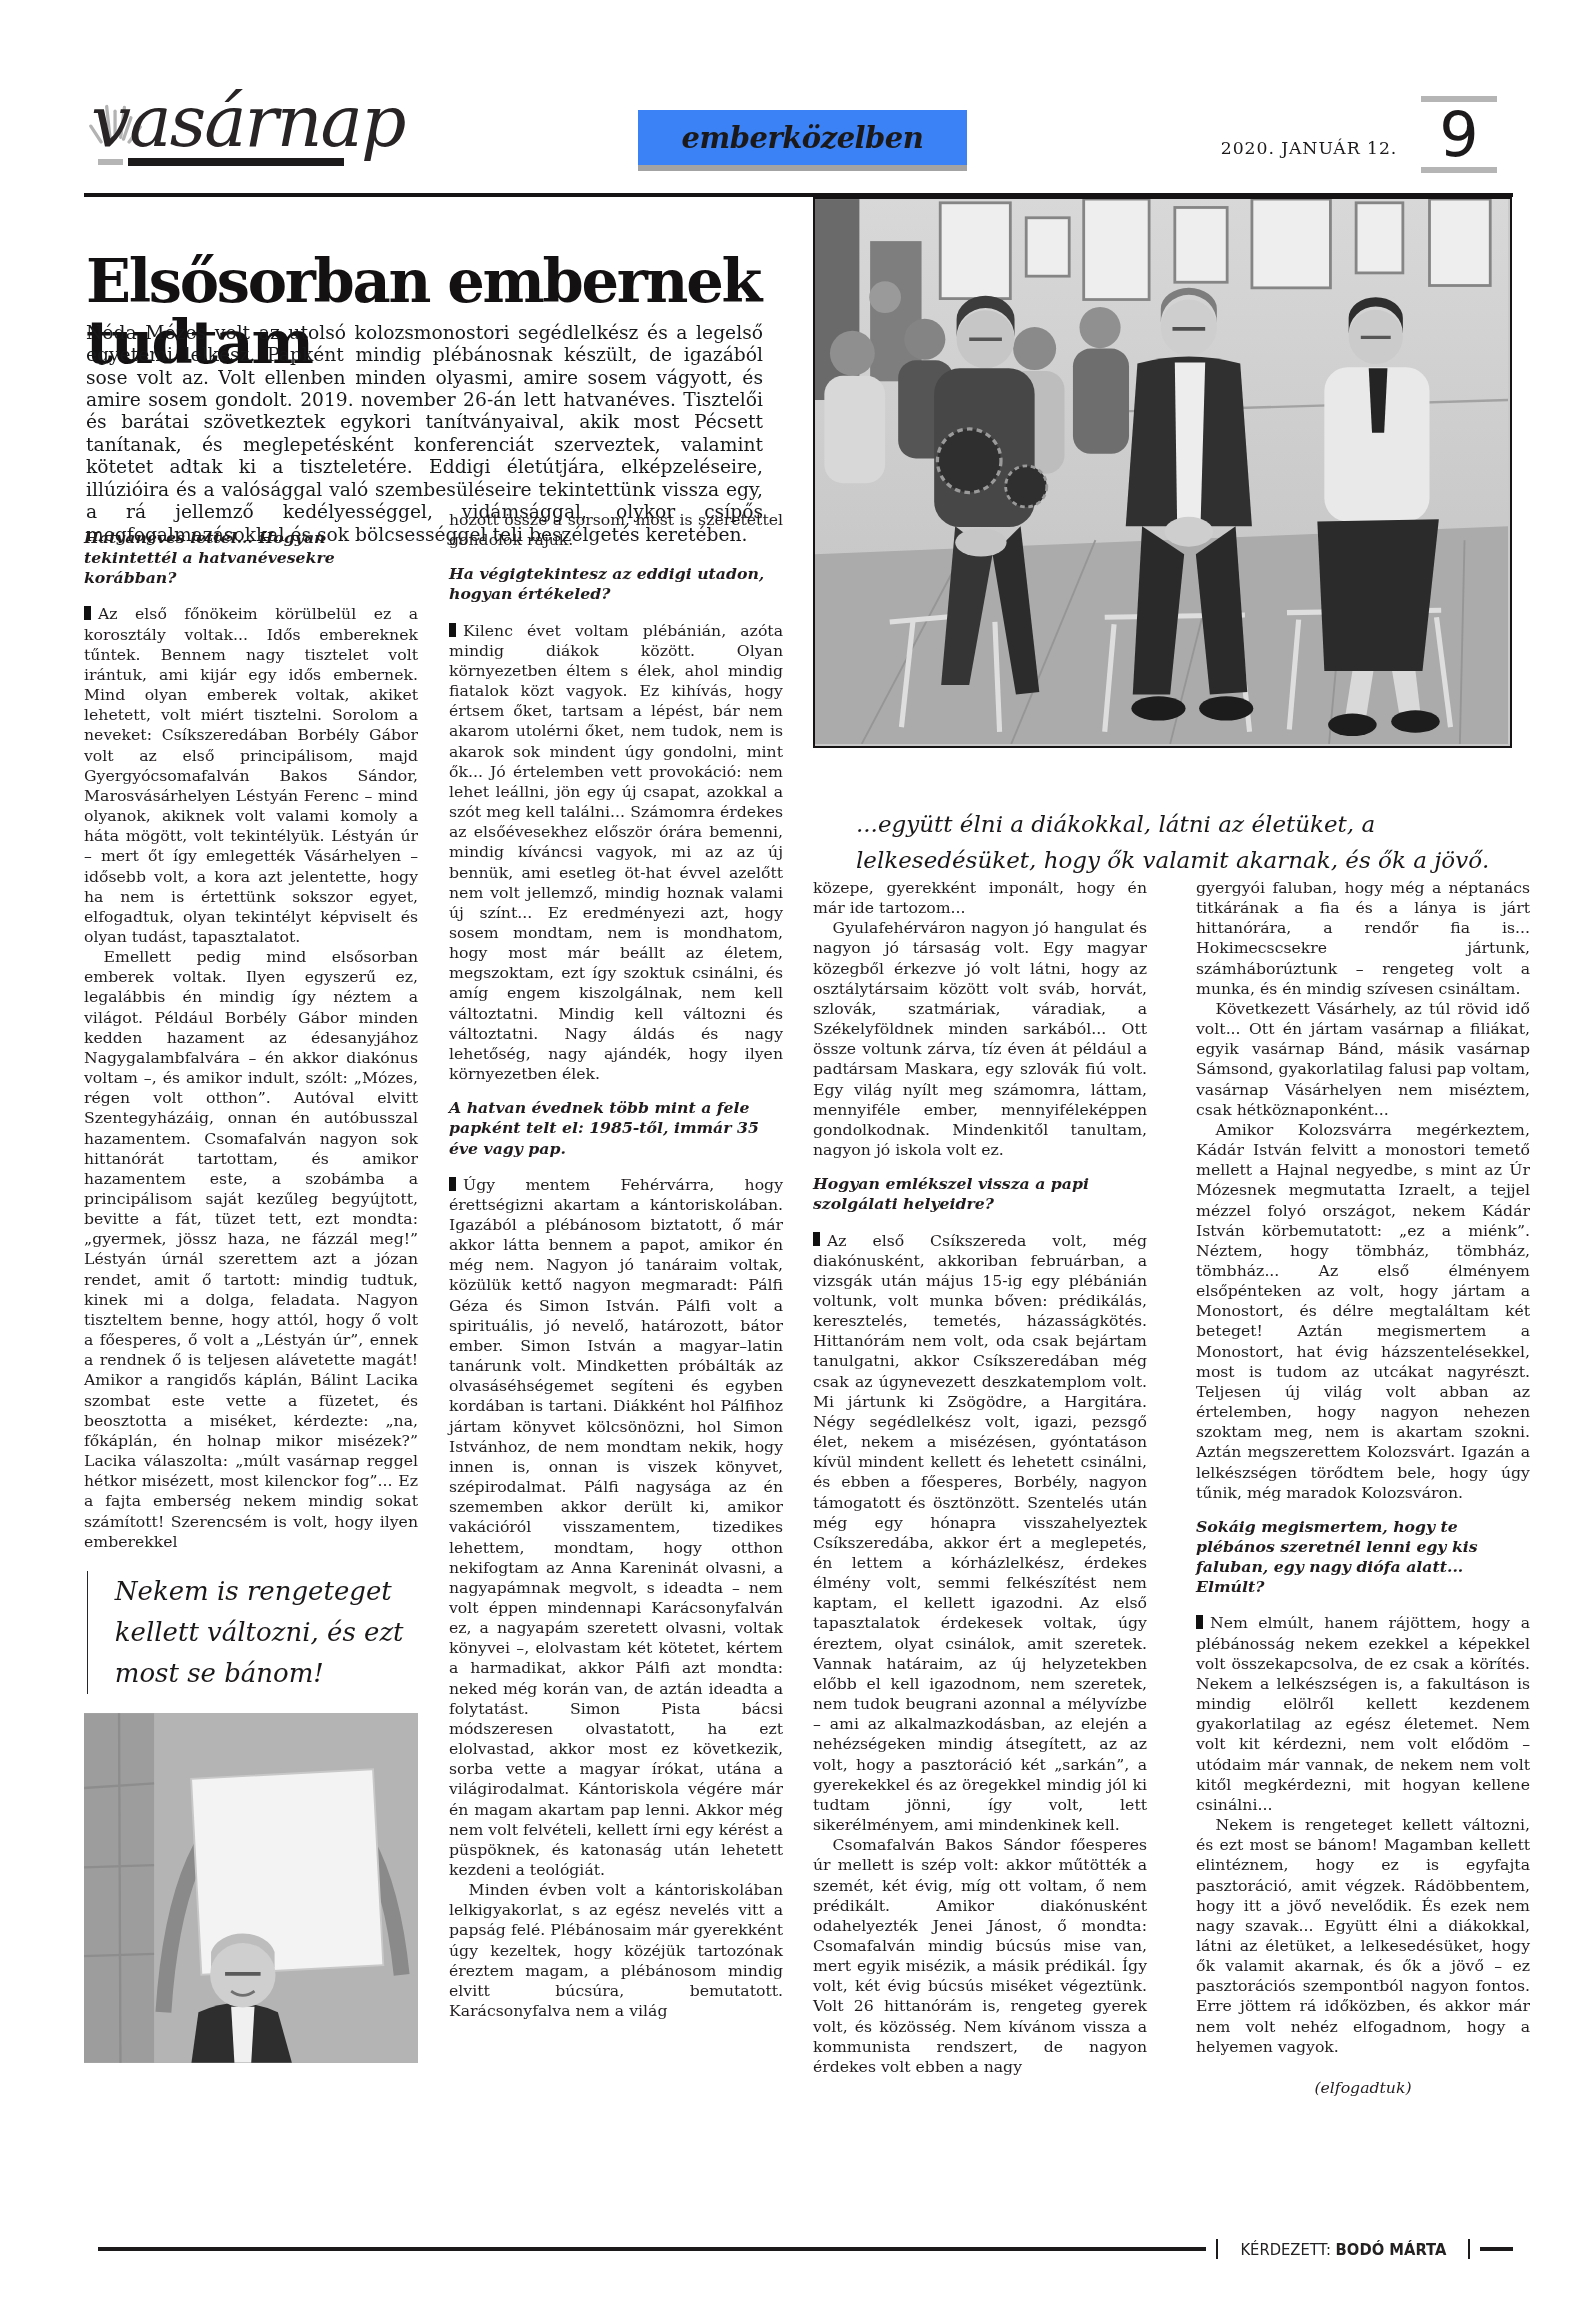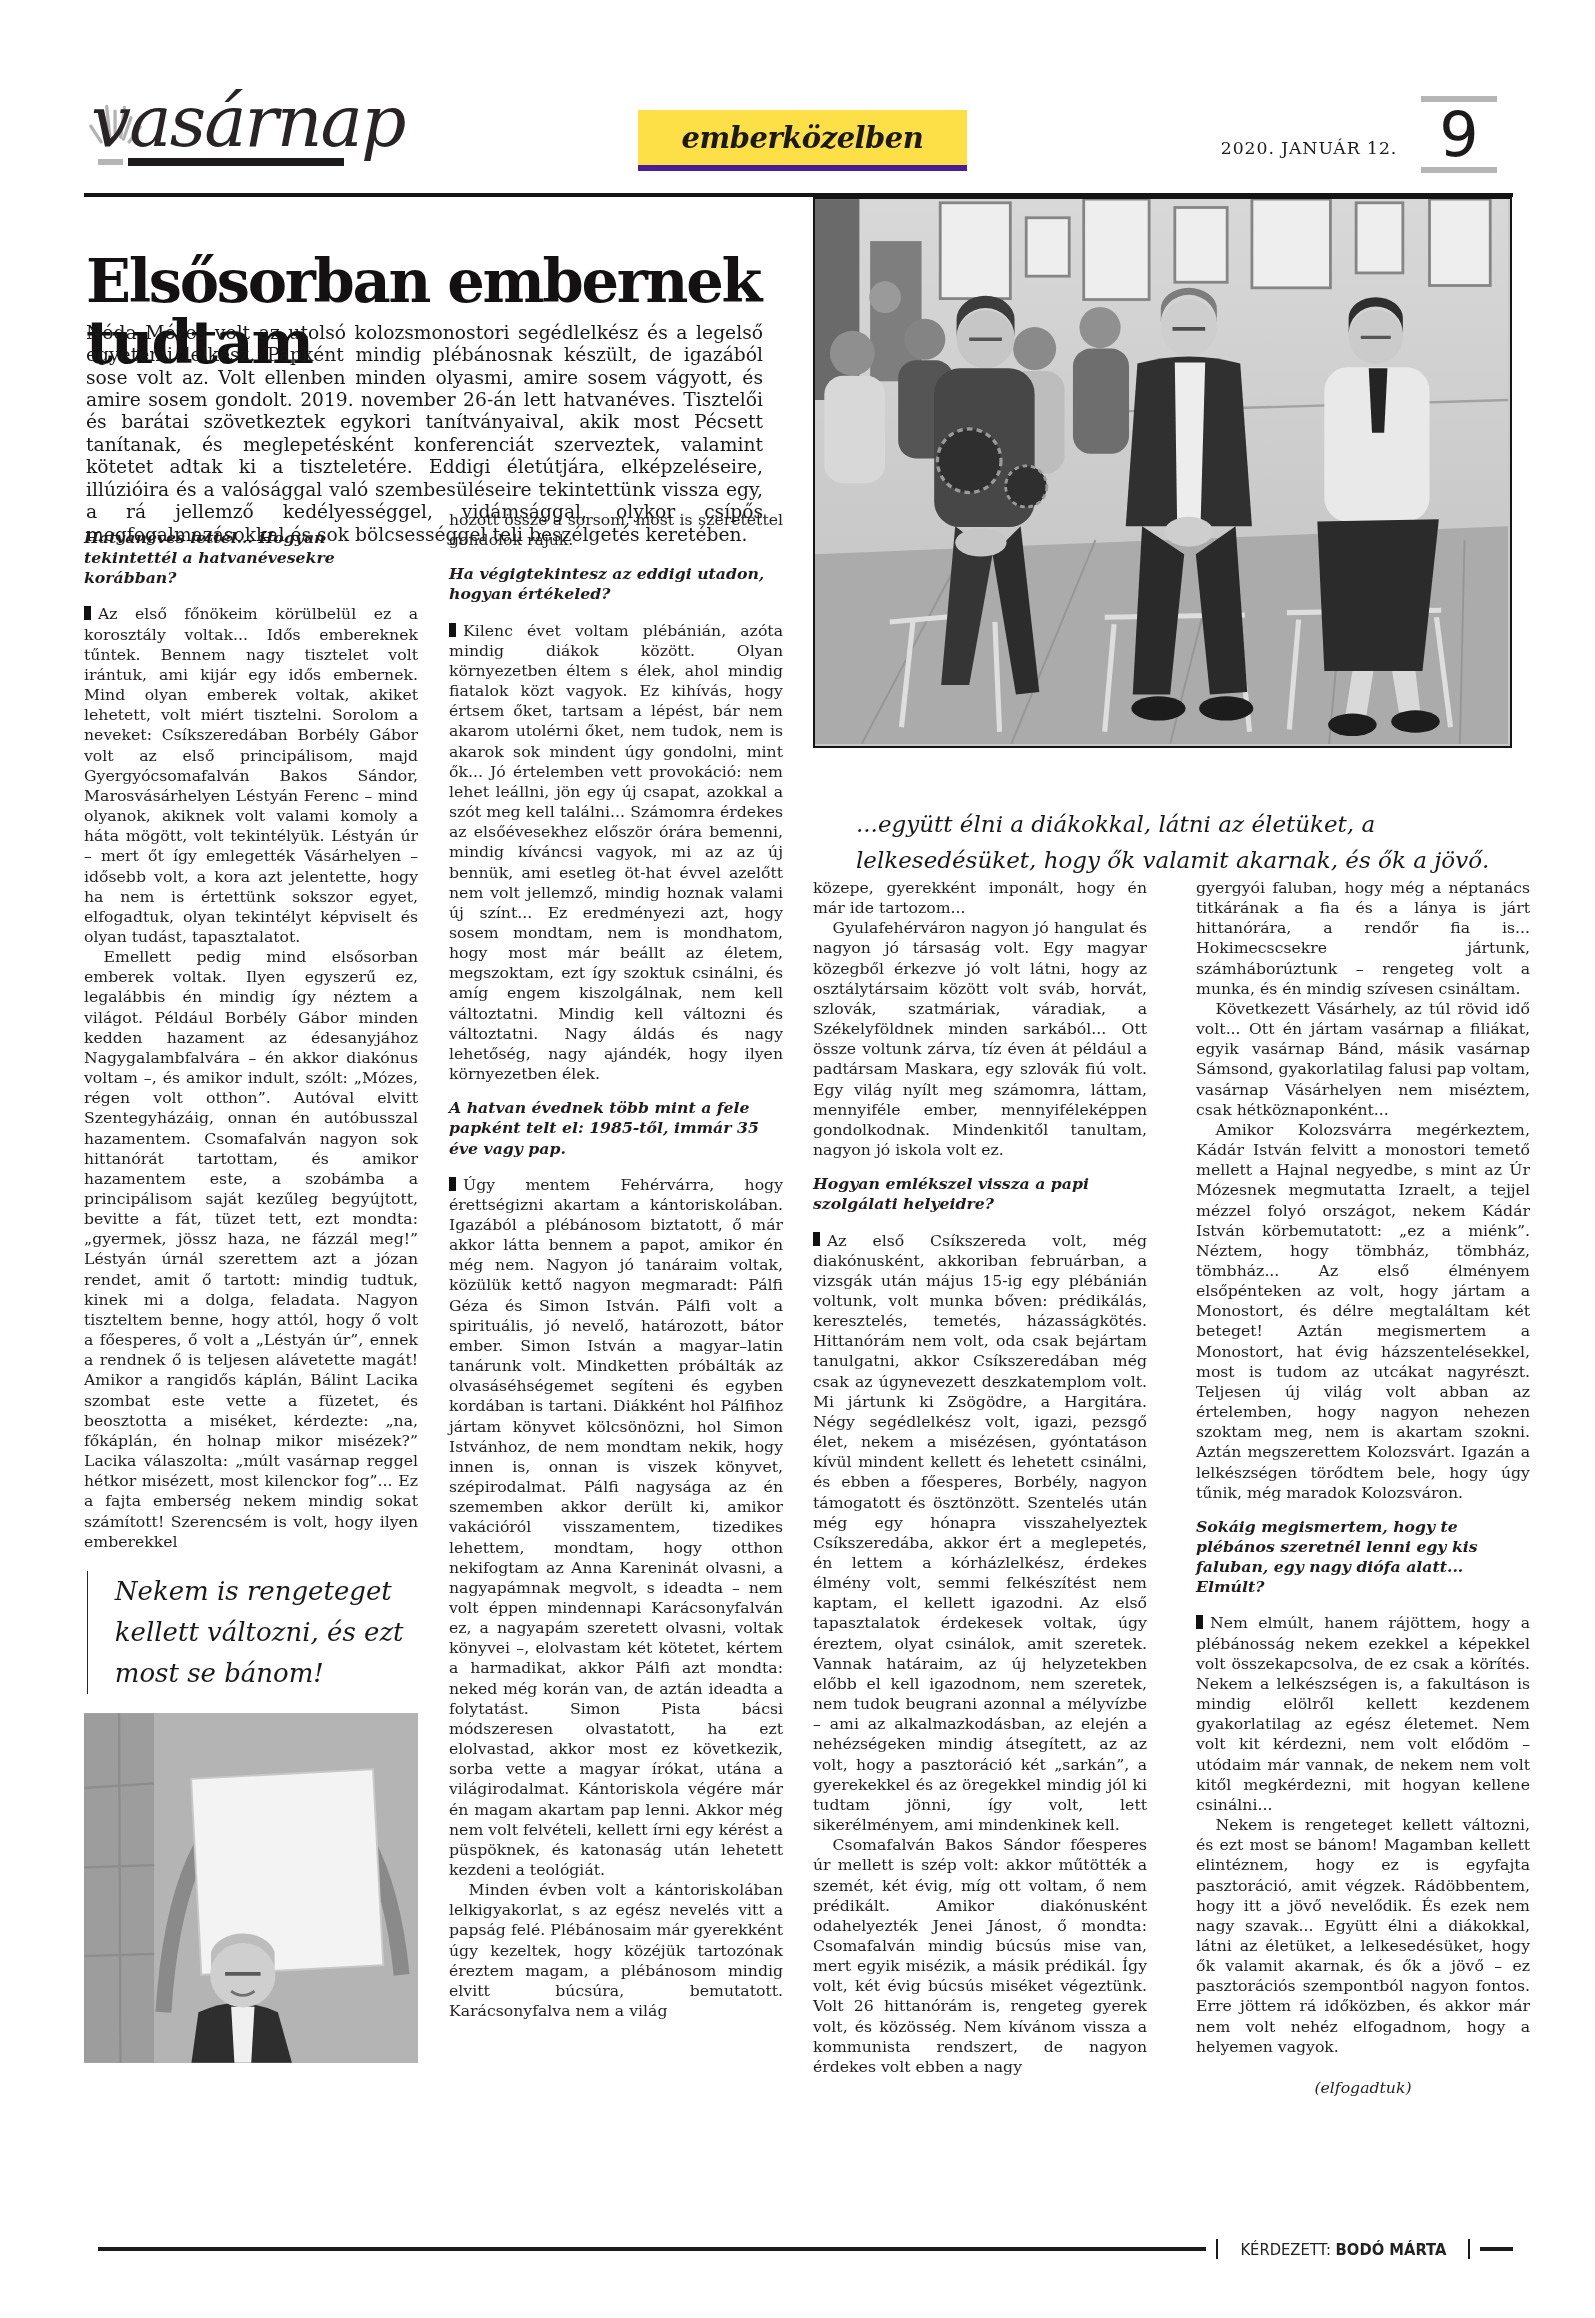--- a/index.html
+++ b/index.html
@@ -7,22 +7,22 @@
     width:1595px;height:2319px;position:relative;background:#ffffff;
     font-family:"DejaVu Serif", serif;color:#211d1e;
     -webkit-font-smoothing:antialiased;
   }
   
   .masthead{position:absolute;left:91px;top:86px;font-style:italic;font-size:71px;
     letter-spacing:-1.9px;color:#282425;line-height:1;}
   .starburst{position:absolute;left:88px;top:97px;}
   .masthead-underline{position:absolute;left:128px;top:158px;width:216px;height:8px;background:#1d1a1b;}
   .masthead-dash{position:absolute;left:98px;top:159px;width:25px;height:6px;background:#b5b5b5;}
-  .banner{position:absolute;left:638px;top:110px;width:329px;height:55px;background:#fde047;
-    border-bottom:6px solid #4c1d95;display:flex;align-items:center;justify-content:center;}
+  .banner{position:absolute;left:638px;top:110px;width:329px;height:55px;background:#3b82f6;
+    border-bottom:6px solid #a3a3a3;display:flex;align-items:center;justify-content:center;}
   .banner span{font-style:italic;font-weight:bold;font-size:29px;letter-spacing:-0.5px;color:#1c191a;}
   .issue-date{position:absolute;left:1178px;top:138px;width:262px;text-align:center;
     font-size:17.3px;letter-spacing:0.9px;color:#1d1a1b;}
   .pagenum-block{position:absolute;left:1421px;top:96px;width:76px;text-align:center;}
   .pagenum-bar{height:6px;background:#b5b5b5;}
   .pagenum{font-family:"DejaVu Sans", sans-serif;font-size:62px;line-height:1.05;font-weight:400;color:#1d1a1b;}
   .header-rule{position:absolute;left:84px;top:193px;width:1429px;height:4.2px;background:#161314;}
 
   
   .article-title{position:absolute;left:86px;top:211px;width:701px;

